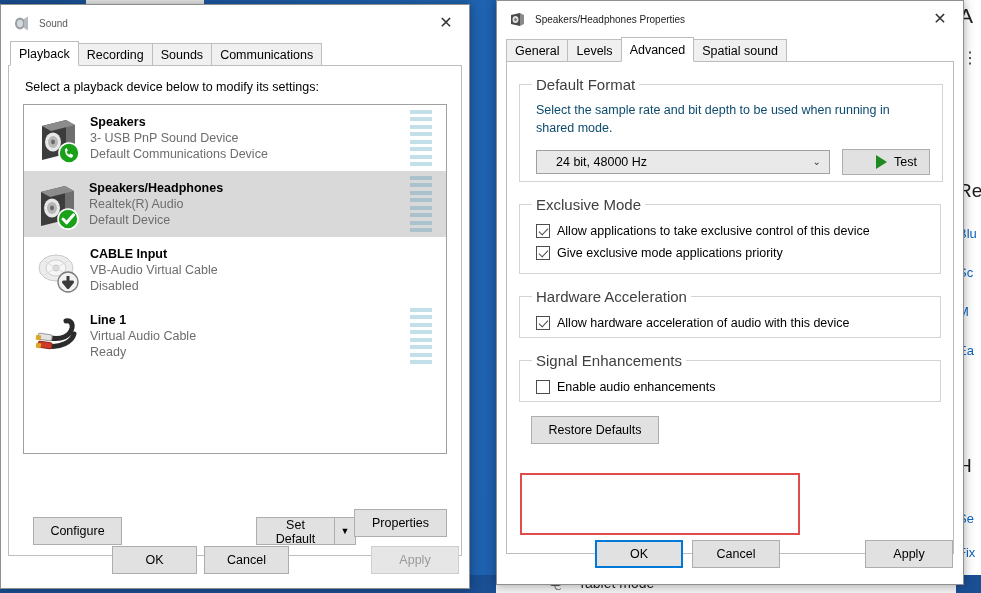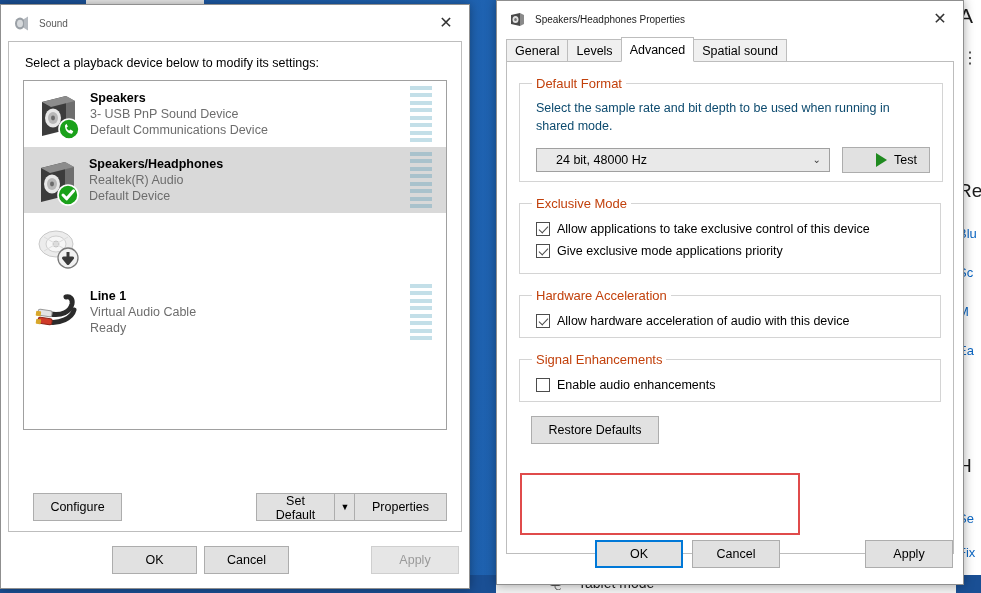--- a/index.html
+++ b/index.html
@@ -284,21 +284,21 @@
   }
   .split .btn-arrow {
     width: 22px;
     min-width: 22px;
     padding: 0;
     display: flex;
     align-items: center;
     justify-content: center;
     font-size: 9px;
   }
-  .btn-properties { position: absolute; right: 14px; bottom: 0; width: 93px; }
+  .btn-properties { position: absolute; right: 14px; bottom: 8px; width: 93px; }
 
   .sound-footer {
     position: absolute;
     left: 0; bottom: 14px;
     width: 100%;
     height: 28px;
   }
   .sound-footer .btn {
     position: absolute;
     bottom: 0;
@@ -319,22 +319,22 @@
     height: 493px;
   }
 
   fieldset.grp {
     margin: 14px 12px 0 12px;
     border: 1px solid #d4d4d4;
     padding: 4px 10px 12px 10px;
     box-sizing: border-box;
   }
   fieldset.grp > legend {
-    font-size: 13px;
-    color: #c2410c;
+    font-size: 15px;
+    color: #404040;
     padding: 0 4px;
     margin-left: 2px;
   }
   .grp-text {
     font-size: 12.5px;
     color: #0c4a6e;
     line-height: 18px;
     margin: 4px 2px 12px 6px;
   }
   .combo-row { display: flex; align-items: center; margin: 0 2px 4px 6px; }
@@ -478,20 +478,26 @@
         <svg width="17" height="17" viewBox="0 0 17 17">
           <ellipse cx="7" cy="8.5" rx="5" ry="6" fill="#9aa0a6"></ellipse>
           <ellipse cx="7" cy="8.5" rx="3" ry="3.8" fill="#d6d9dc"></ellipse>
           <path d="M11 4 L15 1.5 L15 15.5 L11 13 Z" fill="#b5bac0"></path>
         </svg>
       </span>
       <span class="title-text">Sound</span>
       <div class="title-close">✕</div>
     </div>
 
+    <div class="tabstrip">
+      <div class="tab active">Playback</div>
+      <div class="tab">Recording</div>
+      <div class="tab">Sounds</div>
+      <div class="tab">Communications</div>
+    </div>
 
     <div class="tabpanel" id="sound-tabpanel">
       <div class="panel-hint">Select a playback device below to modify its settings:</div>
 
       <div class="device-list">
 
         <div class="device-row">
           <div class="dev-icon">
             <svg width="52" height="52" viewBox="0 0 52 52">
               <path d="M10 14 L34 8 L34 42 L10 48 Z" fill="#3c3c3c"></path>
@@ -555,20 +561,25 @@
           <div class="dev-icon">
             <svg width="52" height="52" viewBox="0 0 52 52">
               <ellipse cx="24" cy="24" rx="17" ry="13" fill="#ececec" stroke="#c9c9c9"></ellipse>
               <ellipse cx="24" cy="24" rx="10" ry="8" fill="#f6f6f6" stroke="#cfcfcf"></ellipse>
               <circle cx="24" cy="24" r="3" fill="#dcdcdc" stroke="#c4c4c4"></circle>
               <path d="M12 17 L36 31 M12 31 L36 17" stroke="#dcdcdc" stroke-width="1"></path>
               <circle cx="36" cy="38" r="10" fill="#f2f2f2" stroke="#7a7a7a" stroke-width="1.3"></circle>
               <path d="M36 32 L36 41 M31.5 38 L36 43.5 L40.5 38 Z" stroke="#3a3a3a" stroke-width="3" fill="#3a3a3a" stroke-linejoin="round"></path>
             </svg>
           </div>
+          <div class="dev-text">
+            <div class="dev-name">CABLE Input</div>
+            <div class="dev-sub">VB-Audio Virtual Cable</div>
+            <div class="dev-sub">Disabled</div>
+          </div>
           <div class="meter hidden">
             <i></i>
               <i></i>
               <i></i>
               <i></i>
               <i></i>
               <i></i>
               <i></i>
               <i></i>
           </div>

